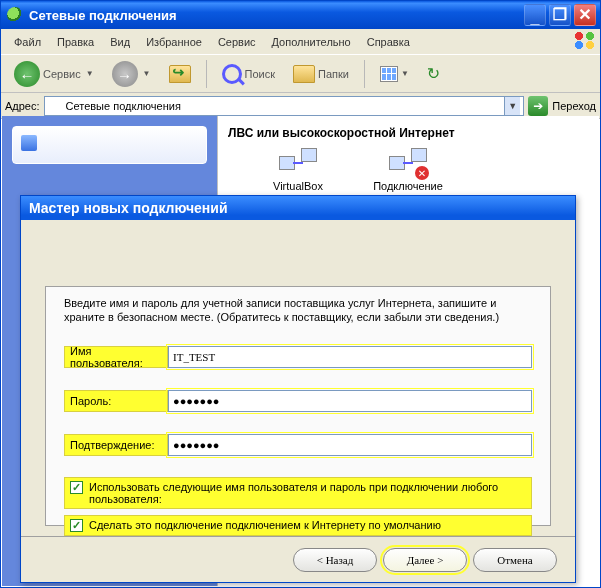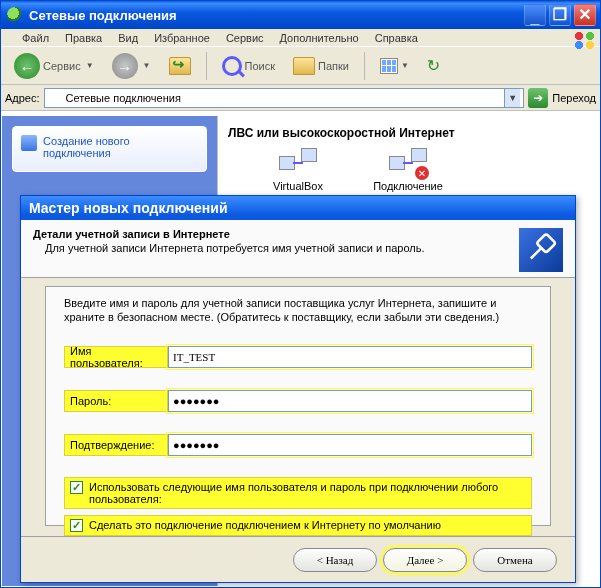--- a/index.html
+++ b/index.html
@@ -34,22 +34,22 @@
   .win-controls { margin-left: auto; display:flex; gap:3px; margin-right:4px;}
   .win-btn {
     width: 22px; height:22px; border:1px solid #fff3; border-radius:3px;
     display:flex;align-items:flex-end;justify-content:center;
     font-size:16px; color:#fff; line-height:14px;
   }
   .win-min{background:linear-gradient(#4b90ff,#1552c8);}
   .win-max{background:linear-gradient(#4b90ff,#1552c8);align-items:center;}
   .win-close{background:linear-gradient(#f08080,#c83020);align-items:center;}
   .menubar {
-    height: 18px; background:#ece9d8; display:flex; align-items:center;
-    padding-left: 14px; gap: 2px; border-bottom:1px solid #fff; position:relative;text-align:center;
+    height: 26px; background:#ece9d8; display:flex; align-items:center;
+    padding-left: 6px; gap: 2px; border-bottom:1px solid #fff; position:relative;text-align:center;
   }
   .menubar span { padding:3px 7px; color:#333; cursor:default;}
   .xp-flag {
     position:absolute; right:4px; top:2px; width:22px;height:18px;
     background:
       radial-gradient(circle at 5px 5px,#e83434 0 4px,transparent 4px),
       radial-gradient(circle at 16px 5px,#56c340 0 4px,transparent 4px),
       radial-gradient(circle at 5px 14px,#3b8dff 0 4px,transparent 4px),
       radial-gradient(circle at 16px 14px,#ffd040 0 4px,transparent 4px);
   }
@@ -227,21 +227,20 @@
       <span>➔</span>
     </div>
     <span>Переход</span>
   </div>
 
   <div class="client">
     <div class="sidepanel">
       <div class="taskbox">
         <div class="taskitem">
           <div class="ico"></div>
-          <span>Создание нового подключения</span>
         </div>
       </div>
     </div>
     <div class="content">
       <div class="section-h">ЛВС или высокоскоростной Интернет</div>
       <div class="iconrow">
         <div class="netitem">
           <div class="neticon">
               <div class="a"></div>
               <div class="b"></div>
@@ -260,34 +259,20 @@
         </div>
       </div>
     </div>
   </div>
 </div>
 
 <div class="wizard">
   <div class="wiz-title">
     <span>Мастер новых подключений</span>
   </div>
-  <div class="wiz-head">
-    <div class="wiz-head-txt">
-      <div class="t">Детали учетной записи в Интернете</div>
-      <div class="s">Для учетной записи Интернета потребуется имя учетной записи и пароль.</div>
-    </div>
-    <div class="wiz-icon">
-      <svg viewBox="0 0 40 40">
-          <g fill="none" stroke="#fff" stroke-width="3">
-            <path d="M8 30 L20 18"></path>
-            <rect x="18" y="4" width="16" height="16" rx="3" transform="rotate(45 26 12)"></rect>
-          </g>
-        </svg>
-    </div>
-  </div>
 
   <div class="wiz-body">
     <div class="wiz-intro">Введите имя и пароль для учетной записи поставщика услуг Интернета, запишите и храните в безопасном месте. (Обратитесь к поставщику, если забыли эти сведения.)</div>
 
     <div class="form-row">
       <div class="form-label">Имя пользователя:</div>
       <input class="form-input" value="IT_TEST" style="">
     </div>
     <div class="form-row">
       <div class="form-label">Пароль:</div>

